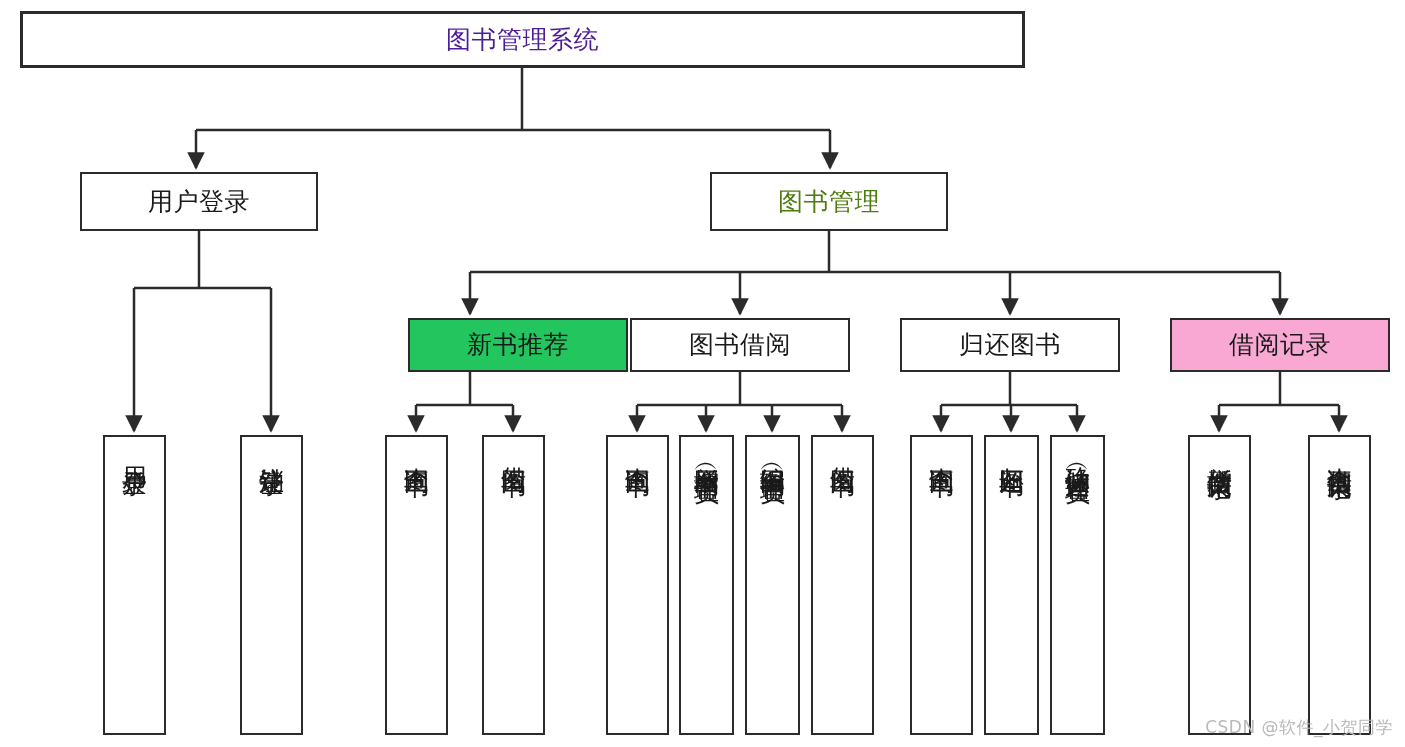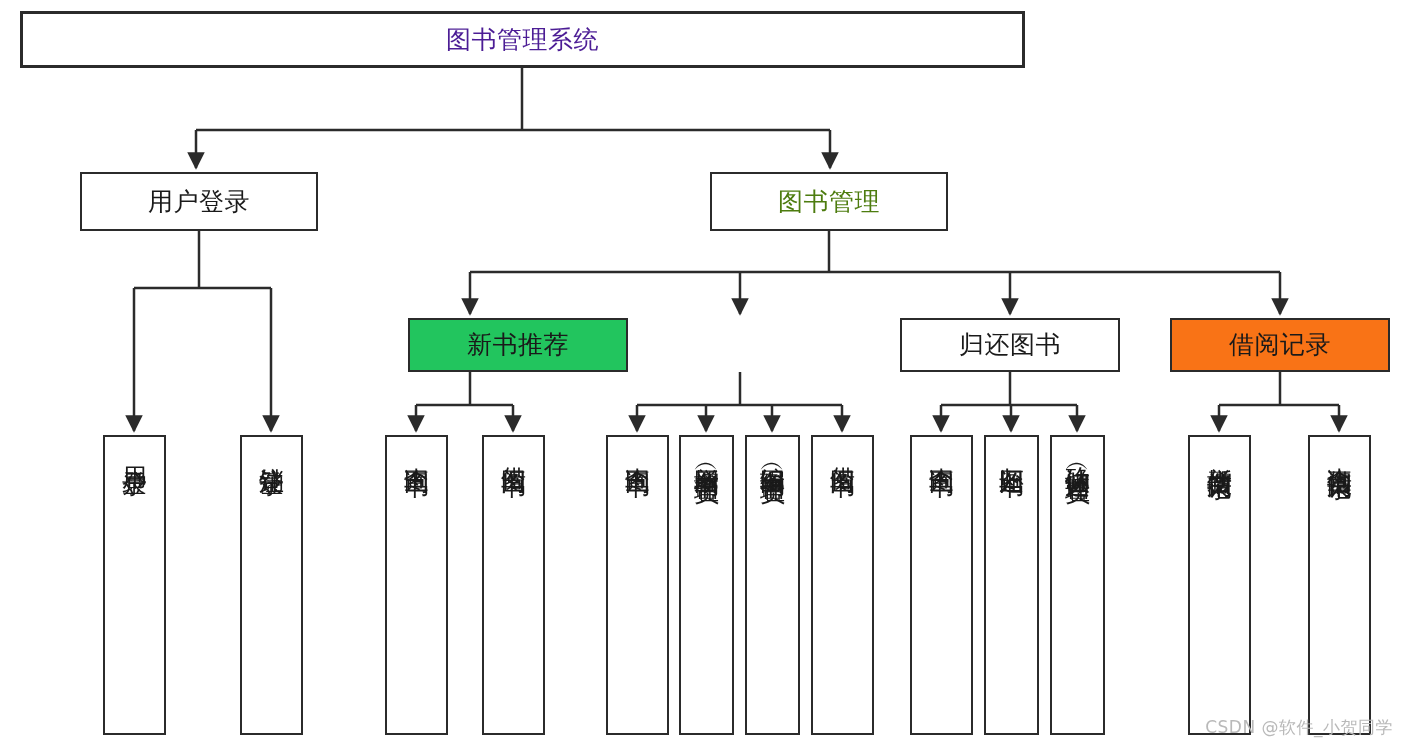--- a/index.html
+++ b/index.html
@@ -131,24 +131,27 @@
   <div class="node h" id="n-l2-0" style="left: 80px; top: 172px; width: 238px; height: 59px; border-color: rgb(43, 43, 43); background: rgb(255, 255, 255);">
     <span class="lbl" style="color: rgb(26, 26, 26);">用户登录</span>
   </div>
   <div class="node h" id="n-l2-1" style="left: 710px; top: 172px; width: 238px; height: 59px; border-color: rgb(43, 43, 43); background: rgb(255, 255, 255);">
     <span class="lbl" style="color: #4d7c0f;">图书管理</span>
   </div>
 
   <div class="node h" id="n-l3-0" style="left: 360px; top: 318px; width: 220px; height: 54px; border-color: rgb(43, 43, 43); background: #22c55e; margin-left: 48px;">
     <span class="lbl" style="color: rgb(26, 26, 26);">新书推荐</span>
   </div>
+  <div class="node h" id="n-l3-1" style="left: 630px; top: 318px; width: 220px; height: 54px; border-color: rgb(43, 43, 43); background: rgb(255, 255, 255);">
+    <span class="lbl" style="color: rgb(26, 26, 26);">图书借阅</span>
+  </div>
   <div class="node h" id="n-l3-2" style="left: 900px; top: 318px; width: 220px; height: 54px; border-color: rgb(43, 43, 43); background: rgb(255, 255, 255);">
     <span class="lbl" style="color: rgb(26, 26, 26);">归还图书</span>
   </div>
-  <div class="node h" id="n-l3-3" style="left: 1170px; top: 318px; width: 220px; height: 54px; border-color: rgb(43, 43, 43); background: #f97316;">
+  <div class="node h" id="n-l3-3" style="left: 1170px; top: 318px; width: 220px; height: 54px; border-color: rgb(43, 43, 43); background: #f9a8d4;">
     <span class="lbl" style="color: rgb(26, 26, 26);">借阅记录</span>
   </div>
 
   <div class="node v" id="n-lf-0" style="left: 103px; top: 435px; width: 63px; height: 300px; border-color: rgb(43, 43, 43); background: rgb(255, 255, 255);">
     <span class="lbl" style="color: rgb(26, 26, 26);">用户登录</span>
   </div>
   <div class="node v" id="n-lf-1" style="left: 240px; top: 435px; width: 63px; height: 300px; border-color: rgb(43, 43, 43); background: rgb(255, 255, 255);">
     <span class="lbl" style="color: rgb(26, 26, 26);">注销登录</span>
   </div>
   <div class="node v" id="n-lf-2" style="left: 385px; top: 435px; width: 63px; height: 300px; border-color: rgb(43, 43, 43); background: rgb(255, 255, 255);">

